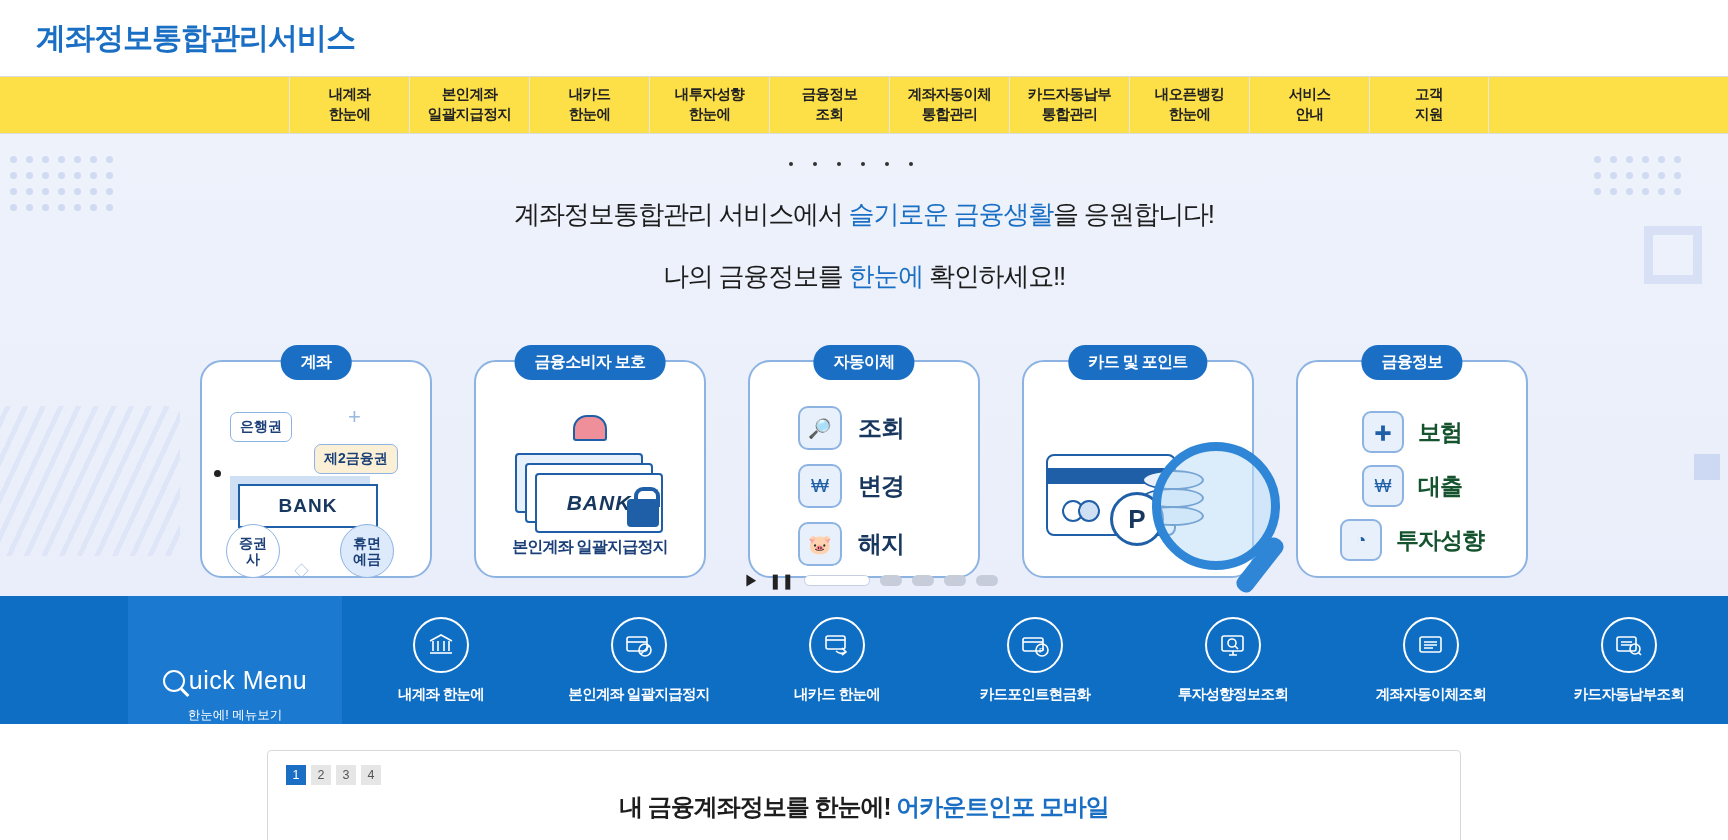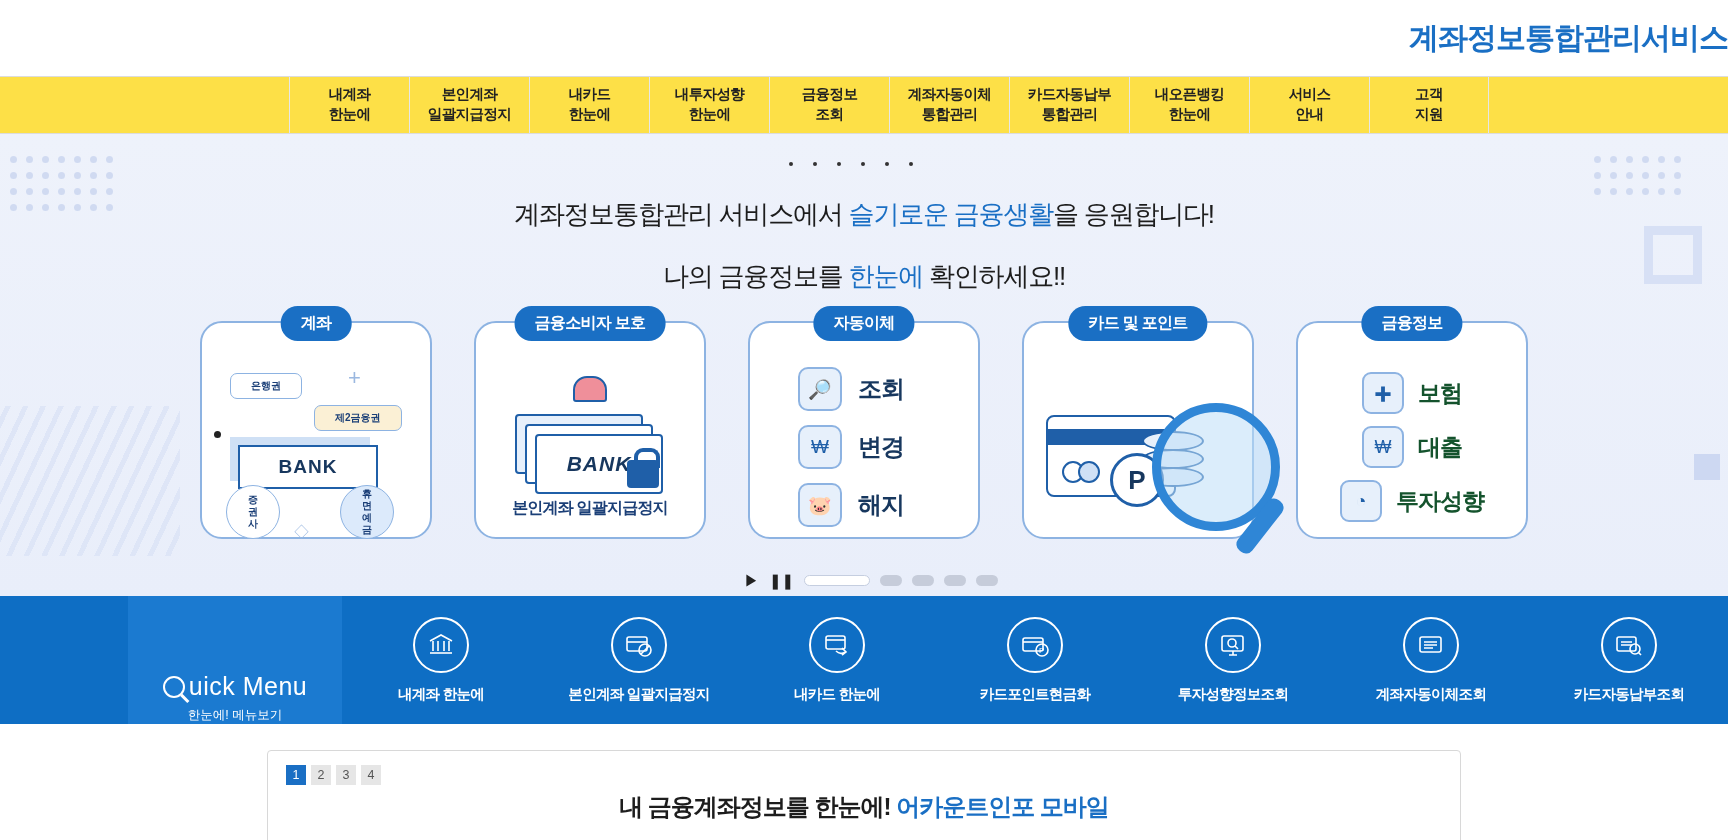--- a/index.html
+++ b/index.html
@@ -10,23 +10,24 @@
     font-family: "Liberation Sans", sans-serif;
     background: #ffffff;
     color: #222;
   }
 
   
   .site-header {
     height: 76px;
     display: flex;
     align-items: center;
-    justify-content: flex-end;
+    justify-content: flex-start;
     background: #ffffff;
     position: relative;
+    margin-left: 36px;
   }
   .site-logo {
     font-size: 30px;
     font-weight: bold;
     color: #1a6fc4;
     letter-spacing: -1px;
   }
 
   
   .gnb {
@@ -134,20 +135,21 @@
     gap: 42px;
   }
   .card {
     position: relative;
     width: 232px;
     height: 218px;
     background: #ffffff;
     border: 2px solid #8db3e2;
     border-radius: 22px;
     padding-top: 34px;
+    margin-top: 39px;
   }
   .card-badge {
     position: absolute;
     top: -17px;
     left: 50%;
     transform: translateX(-50%);
     background: #1a6fc4;
     color: #fff;
     font-size: 16px;
     font-weight: bold;
@@ -171,23 +173,23 @@
     color: #1b3f77;
     letter-spacing: -0.8px;
     margin-top: 8px;
   }
 
   
   .chip {
     border: 1.5px solid #8db3e2;
     border-radius: 7px;
     background: #fff;
-    font-size: 10px;
+    font-size: 14px;
     color: #1b3f77;
-    padding: 5px 20px;
+    padding: 5px 9px;
     font-weight: bold;
     position: absolute;
   }
   .chip.round { border-radius: 50%; width: 54px; height: 54px; display: flex; align-items: center; justify-content: center; text-align: center; line-height: 1.2; }
   .bankbar {
     position: absolute;
     left: 36px; top: 88px;
     width: 140px; height: 44px;
     background: #fff;
     border: 2px solid #1f5fa8;
@@ -314,21 +316,21 @@
   }
   .quick-spacer { width: 128px; background: #0e6ec4; }
   .quick-title {
     width: 214px;
     background: #1b7ad0;
     display: flex; flex-direction: column;
     align-items: center; justify-content: flex-end;
     color: #fff;
   }
   .quick-title .qt-main { font-size: 25px; letter-spacing: .5px; display:flex; align-items:center; gap:4px;}
-  .quick-title .qt-sub { font-size: 12.5px; margin-top: 6px; }
+  .quick-title .qt-sub { font-size: 12.5px; margin-top: 12px; }
   .qglass {
     width: 22px; height: 22px; border: 2.5px solid #fff; border-radius: 50%;
     display: inline-block; position: relative;
   }
   .qglass::after { content:""; position:absolute; right:-7px; bottom:-4px; width:10px;height:2.5px;background:#fff;transform:rotate(45deg);}
   .quick-items { flex: 1; display: flex; align-items: center; }
   .qitem {
     flex: 1;
     display: flex; flex-direction: column;
     align-items: center; justify-content: center;

